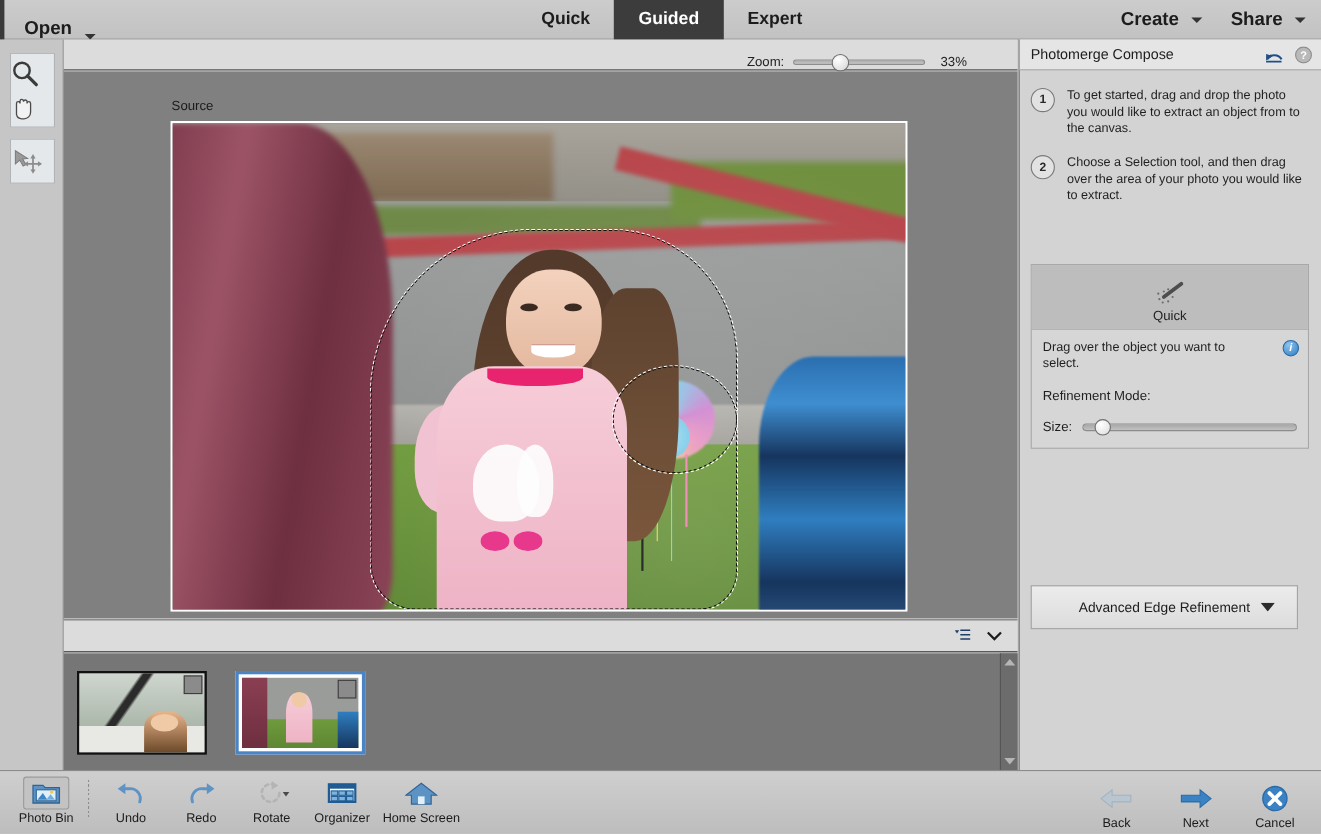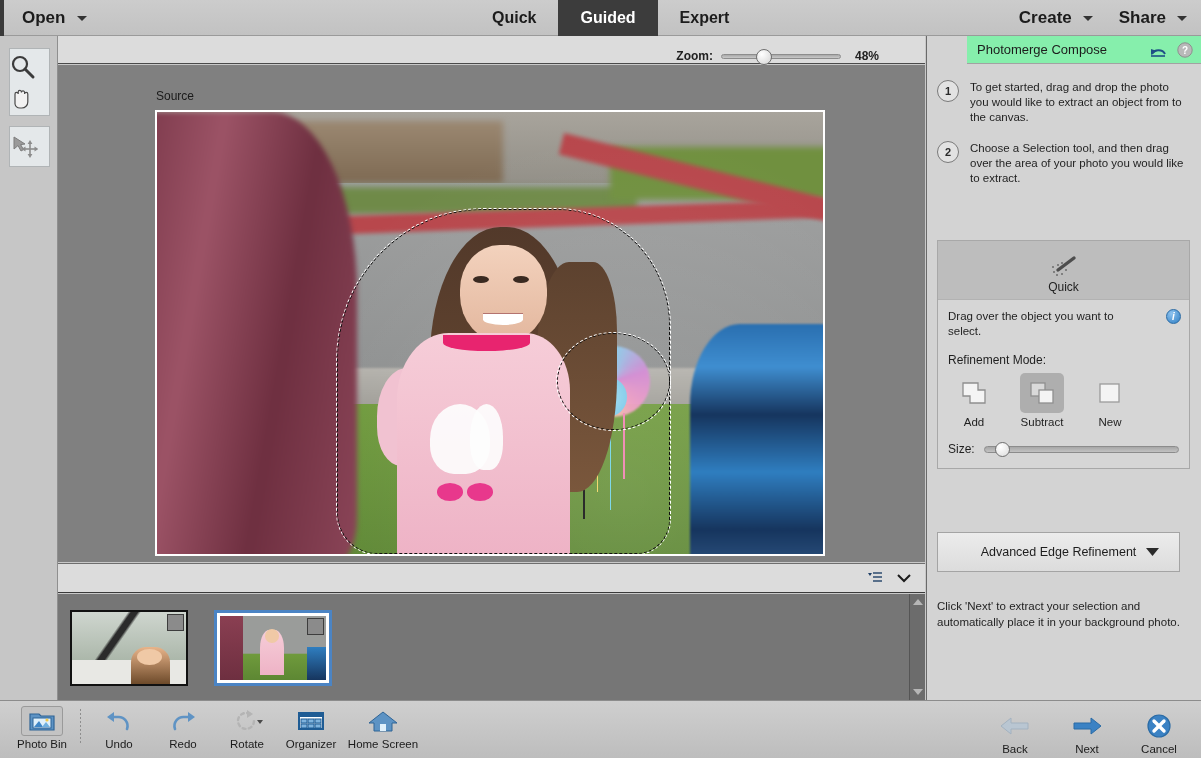--- a/index.html
+++ b/index.html
@@ -15,21 +15,21 @@
     position: absolute; left: 0; top: 0; width: 1201px; height: 36px;
     background: linear-gradient(#cccccc, #c2c2c2);
     border-bottom: 1px solid #9a9a9a;
   }
   .topbar::before {
     content: ""; position: absolute; left: 0; top: 0; width: 4px; height: 36px;
     background: #3a3a3a;
   }
   .menu-open {
     position: absolute; left: 22px; top: 0; height: 36px;
-    display: flex; align-items: center; gap: 12px;
+    display: flex; align-items: flex-end; gap: 12px;
     font-size: 17px; font-weight: bold; color: #1c1c1c;
     cursor: default;
   }
   .caret {
     width: 0; height: 0; border-left: 5px solid transparent;
     border-right: 5px solid transparent; border-top: 5px solid #333;
     display: inline-block;
   }
   .mode-tabs {
     position: absolute; left: 470px; top: 0; height: 36px; display: flex;
@@ -60,21 +60,21 @@
   .tool-ico { position: absolute; width: 100%; text-align: center; }
 
   
   .optionsbar {
     position: absolute; left: 58px; top: 36px; width: 867px; height: 28px;
     background: #dcdcdc; border-bottom: 1px solid #4a4a4a;
   }
   .zoomctl {
     position: absolute; right: 46px; top: 0; height: 40px;
     display: flex; align-items: center; gap: 8px;
-    font-size: 12px; color: #222; font-weight: bold;
+    font-size: 12px; color: #222;
   }
   .zoom-track {
     position: relative; width: 120px; height: 5px;
     background: linear-gradient(#a9a9a9,#c9c9c9);
     border: 1px solid #8d8d8d; border-radius: 3px;
   }
   .zoom-knob {
     position: absolute; left: 2px; top: -6px; width: 16px; height: 16px;
     border-radius: 50%; background: radial-gradient(circle at 35% 30%, #ffffff, #d4d4d4);
     border: 1px solid #6f6f6f;
@@ -199,23 +199,23 @@
   }
   .bin-scroll .up { top: 5px; border-bottom: 6px solid #b6b6b6; }
   .bin-scroll .dn { bottom: 5px; border-top: 6px solid #b6b6b6; }
 
   
   .rightpanel {
     position: absolute; left: 926px; top: 36px; width: 275px; height: 664px;
     background: #d3d3d3; border-left: 1px solid #6a6a6a;
   }
   .rp-header {
-    height: 28px; background: #86efac; border-bottom: 1px solid #a2a2a2;
+    height: 28px; background: #e5e5e5; border-bottom: 1px solid #a2a2a2;
     display: flex; align-items: center; padding: 0 8px 0 10px;
-    font-size: 13px; color: #1c1c1c; margin-left: 40px;
+    font-size: 13px; color: #1c1c1c;
   }
   .rp-header .spacer { flex: 1; }
   .steps { padding: 16px 14px 6px 10px; }
   .step { display: flex; gap: 11px; margin-bottom: 16px; }
   .step-num {
     flex: 0 0 auto; width: 22px; height: 22px; border-radius: 50%;
     border: 1px solid #7a7a7a; background: #e2e2e2;
     display: flex; align-items: center; justify-content: center;
     font-size: 11px; font-weight: bold; color: #2a2a2a;
   }
@@ -359,21 +359,21 @@
       </div>
     </div>
   </div>
 
   <div class="optionsbar">
     <div class="zoomctl">
       <span>Zoom:</span>
       <div class="zoom-track">
         <div class="zoom-knob" style="left: 34.32px;"></div>
       </div>
-      <span class="zoom-val">48%</span>
+      <span class="zoom-val">33%</span>
     </div>
   </div>
 
   <div class="canvas-area">
     <div class="source-label">Source</div>
     <div class="photo-frame">
       <div class="photo">
         <div class="ph-sky"></div>
         <div class="ph-fence"></div>
         <div class="ph-road"></div>
@@ -506,67 +506,39 @@
           <span>Quick</span>
         </div>
       </div>
 
       <div class="panel-body">
         <div class="hint">Drag over the object you want to select.</div>
         <div class="info-dot">i</div>
 
         <div class="sm-label">Refinement Mode:</div>
 
-        <div class="modes">
-          <div class="mode-item">
-            <div class="mode-sq">
-              <svg width="30" height="28" viewBox="0 0 30 28">
-                <path d="M4 4 h15 v7 h7 v13 h-15 v-7 h-7 z" fill="#f4f4f4" stroke="#8f8f8f" stroke-width="1.3"></path>
-              </svg>
-            </div>
-            <span>Add</span>
-          </div>
-          <div class="mode-item active">
-            <div class="mode-sq">
-              <svg width="30" height="28" viewBox="0 0 30 28">
-                <rect x="4" y="4" width="14" height="13" fill="#d9d9d9" stroke="#8f8f8f" stroke-width="1.3"></rect>
-                <rect x="12" y="11" width="14" height="13" fill="#f4f4f4" stroke="#8f8f8f" stroke-width="1.3"></rect>
-              </svg>
-            </div>
-            <span>Subtract</span>
-          </div>
-          <div class="mode-item">
-            <div class="mode-sq">
-              <svg width="30" height="28" viewBox="0 0 30 28">
-                <rect x="5" y="5" width="19" height="18" fill="#f4f4f4" stroke="#9b9b9b" stroke-width="1.3"></rect>
-              </svg>
-            </div>
-            <span>New</span>
-          </div>
-        </div>
 
         <div class="size-row">
           <span style="font-size:12px;color:#1f1f1f">Size:</span>
           <div class="size-track">
             <div class="size-knob" style="left: 10.8px;"></div>
           </div>
         </div>
       </div>
     </div>
 
     <div class="aer-btn">
       <span>Advanced Edge Refinement</span>
       <span class="cv">
         <svg width="13" height="8" viewBox="0 0 13 8">
             <polygon points="0,0 13,0 6.5,8" fill="#2b2b2b"></polygon>
           </svg>
       </span>
     </div>
 
-    <div class="footnote">Click 'Next' to extract your selection and automatically place it in your background photo.</div>
   </div>
 
   <div class="bottombar">
     <div class="bb-left">
 
       <div class="bb-item active">
         <span class="bi">
           <svg width="28" height="24" viewBox="0 0 28 24">
             <path d="M2 5 h9 l2 2 h13 v14 h-24 z" fill="#5d93c4" stroke="#2f6496" stroke-width="1.2"></path>
             <rect x="5" y="9" width="18" height="10" fill="#dff0fb" stroke="#2f6496" stroke-width="1"></rect>

